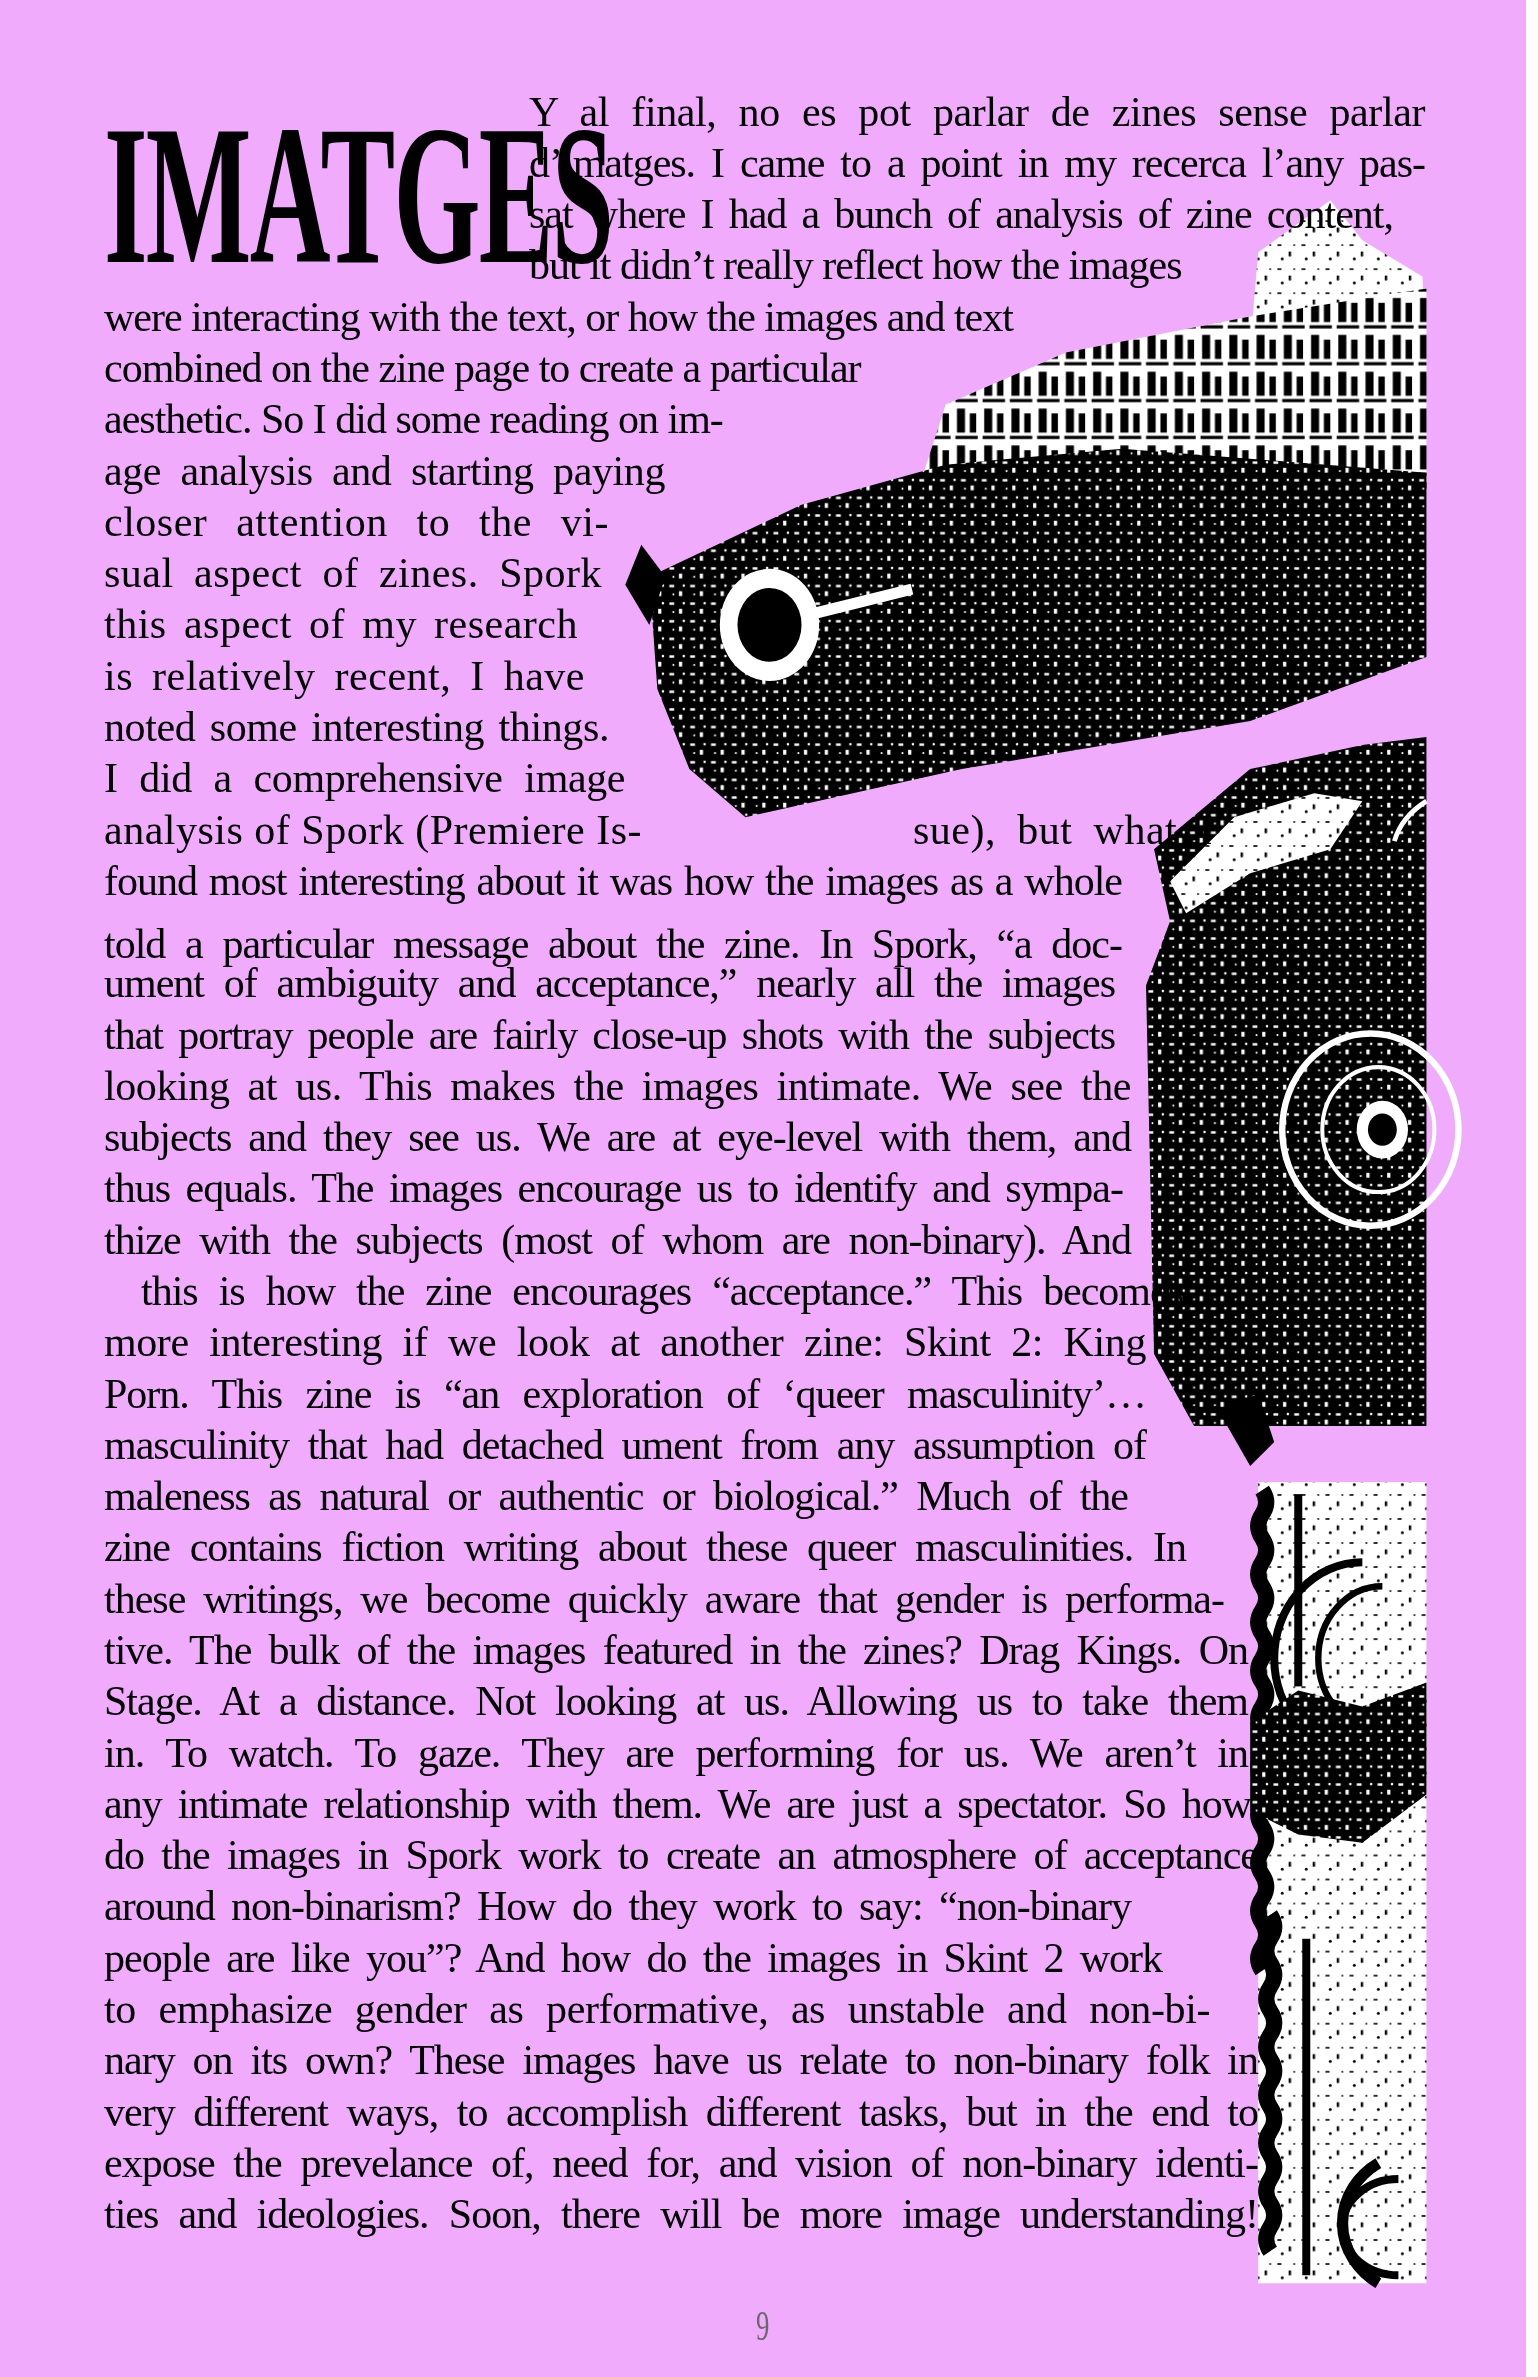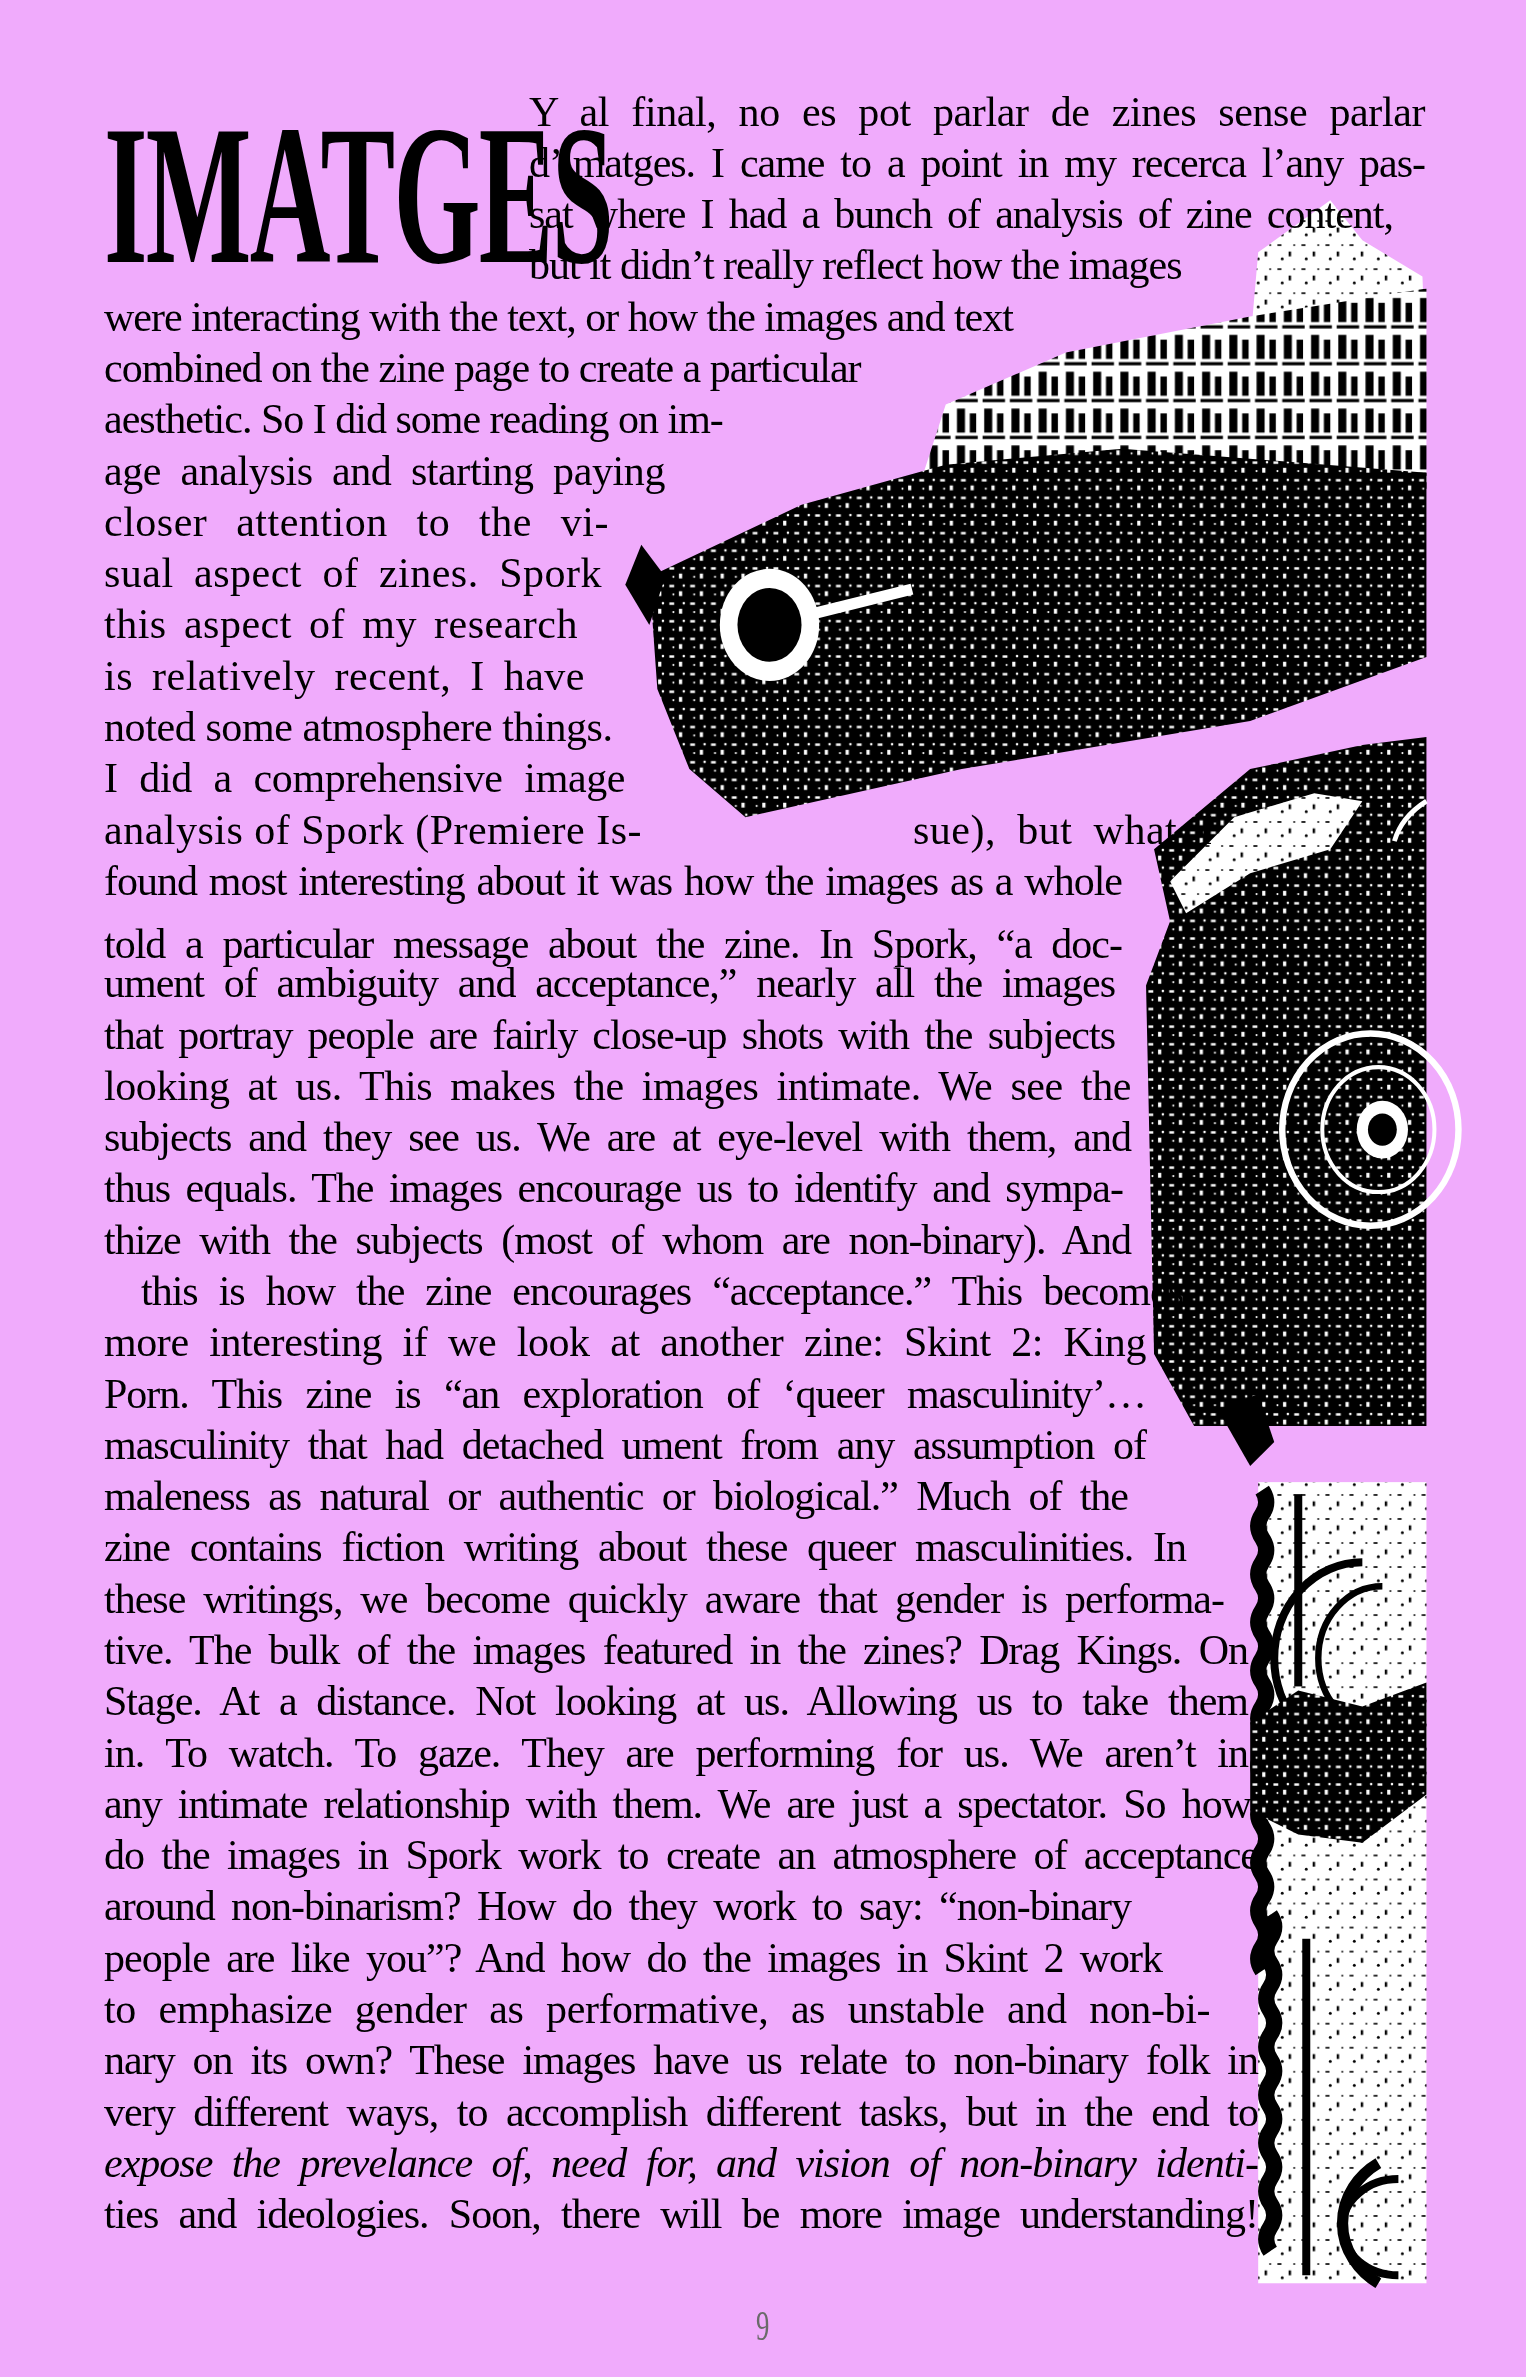--- a/index.html
+++ b/index.html
@@ -110,21 +110,21 @@
     <div class="line tight" style="left:529px; top:189px; width:864px;">sat where I had a bunch of analysis of zine content,</div>
     <div class="line tight" style="left:529px; top:240px; width:696px; text-align-last:left;">but it didn’t really reflect how the images</div>
     <div class="line tight" style="left:104px; top:292px; width:962px; text-align-last:left;">were interacting with the text, or how the images and text</div>
     <div class="line tight" style="left:104px; top:343px; width:843px; text-align-last:left;">combined on the zine page to create a particular</div>
     <div class="line tight" style="left:104px; top:394px; width:681px; text-align-last:left;">aesthetic. So I did some reading on im-</div>
     <div class="line" style="left:104px; top:446px; width:561px;">age analysis and starting paying</div>
     <div class="line loose" style="left:104px; top:497px; width:505px;">closer attention to the vi-</div>
     <div class="line loose" style="left:104px; top:548px; width:498px;">sual aspect of zines. Spork</div>
     <div class="line loose" style="left:104px; top:599px; width:474px;">this aspect of my research</div>
     <div class="line loose" style="left:104px; top:651px; width:481px;">is relatively recent, I have</div>
-    <div class="line" style="left:104px; top:702px; width:505px;">noted some atmosphere things.</div>
+    <div class="line" style="left:104px; top:702px; width:505px;">noted some interesting things.</div>
     <div class="line" style="left:104px; top:753px; width:521px;">I did a comprehensive image</div>
     <div class="line loose" style="left:104px; top:805px; width:521px;">analysis of Spork (Premiere Is-</div>
     <div class="line loose" style="left:913px; top:805px; width:300px;">sue), but what I</div>
     <div class="line tight" style="left:104px; top:856px; width:1018px;">found most interesting about it was how the images as a whole</div>
     <div class="line tight" style="left:104px; top:907px; width:1018px;margin-top:12px;">told a particular message about the zine. In Spork, “a doc-</div>
     <div class="line tight" style="left:104px; top:958px; width:1011px;">ument of ambiguity and acceptance,” nearly all the images</div>
     <div class="line tight" style="left:104px; top:1010px; width:1011px;">that portray people are fairly close-up shots with the subjects</div>
     <div class="line" style="left:104px; top:1061px; width:1027px;">looking at us. This makes the images intimate. We see the</div>
     <div class="line tight" style="left:104px; top:1112px; width:1027px;">subjects and they see us. We are at eye-level with them, and</div>
     <div class="line tight" style="left:104px; top:1163px; width:1019px;">thus equals. The images encourage us to identify and sympa-</div>
@@ -139,19 +139,19 @@
     <div class="line tight" style="left:104px; top:1625px; width:1144px;">tive. The bulk of the images featured in the zines? Drag Kings. On</div>
     <div class="line tight" style="left:104px; top:1676px; width:1144px;">Stage. At a distance. Not looking at us. Allowing us to take them</div>
     <div class="line tight" style="left:104px; top:1728px; width:1144px;">in. To watch. To gaze. They are performing for us. We aren’t in</div>
     <div class="line tight" style="left:104px; top:1779px; width:1147px;">any intimate relationship with them. We are just a spectator. So how</div>
     <div class="line tight" style="left:104px; top:1830px; width:1154px;">do the images in Spork work to create an atmosphere of acceptance</div>
     <div class="line tight" style="left:104px; top:1881px; width:1027px;">around non-binarism? How do they work to say: “non-binary</div>
     <div class="line tight" style="left:104px; top:1933px; width:1058px;">people are like you”? And how do the images in Skint 2 work</div>
     <div class="line" style="left:104px; top:1984px; width:1106px;">to emphasize gender as performative, as unstable and non-bi-</div>
     <div class="line tight" style="left:104px; top:2035px; width:1154px;">nary on its own? These images have us relate to non-binary folk in</div>
     <div class="line tight" style="left:104px; top:2087px; width:1154px;">very different ways, to accomplish different tasks, but in the end to</div>
-    <div class="line tight" style="left:104px; top:2138px; width:1154px;font-style:italic;">expose the prevelance of, need for, and vision of non-binary identi-</div>
+    <div class="line tight" style="left:104px; top:2138px; width:1154px;">expose the prevelance of, need for, and vision of non-binary identi-</div>
     <div class="line tight" style="left:104px; top:2189px; width:1154px;">ties and ideologies.  Soon, there will be more image understanding!</div>
   </div>
 
   <div class="page-number">9</div>
 </div>
 
 
 </body></html>

